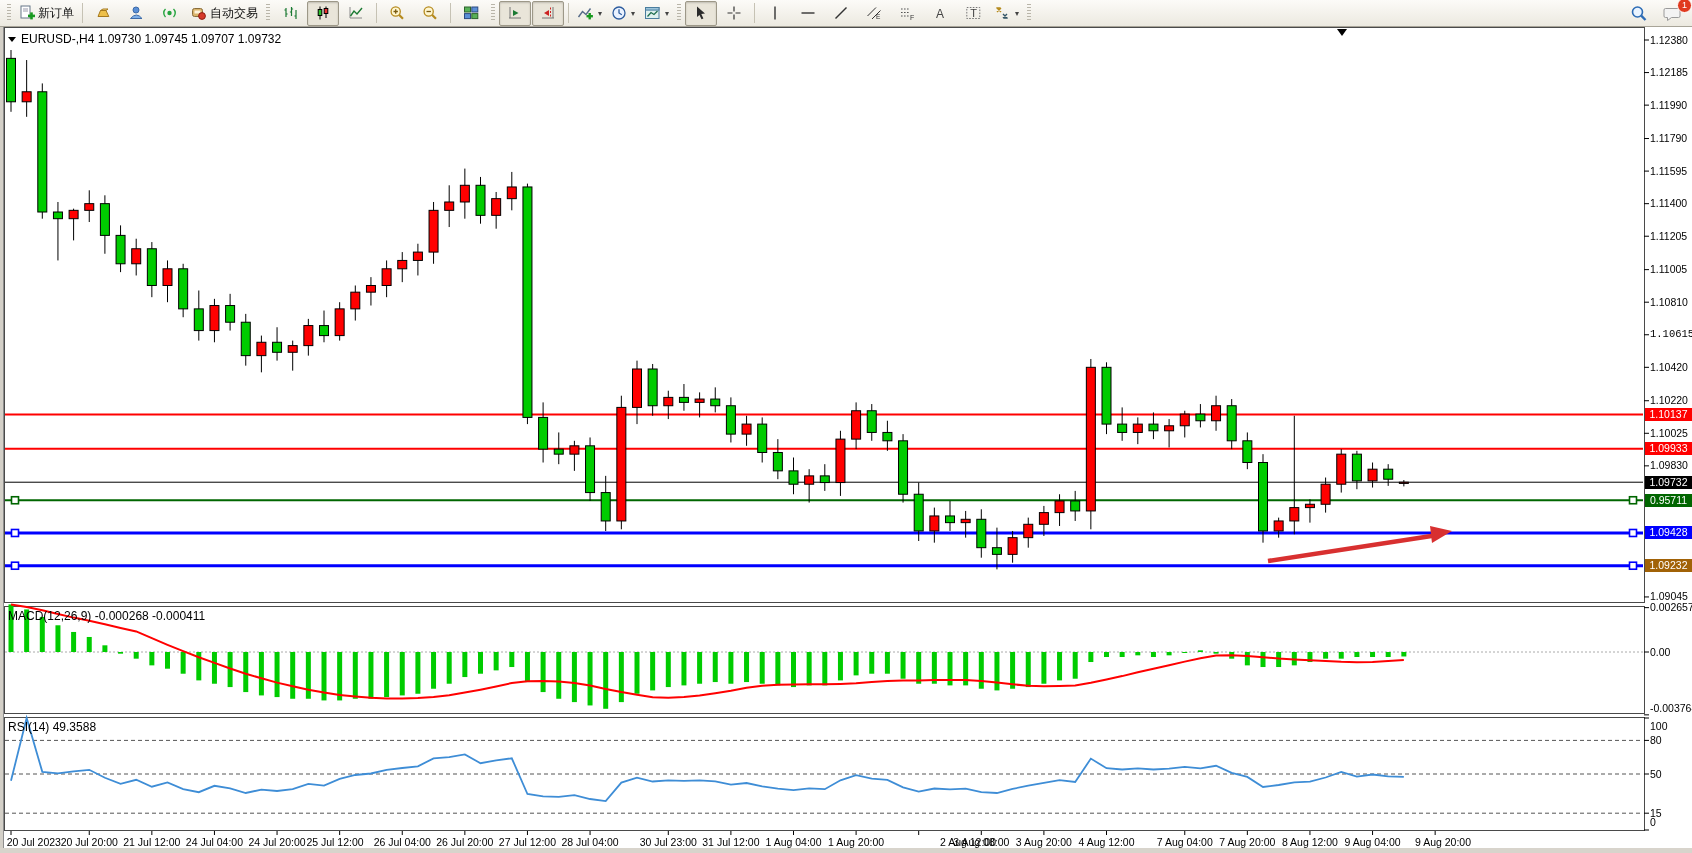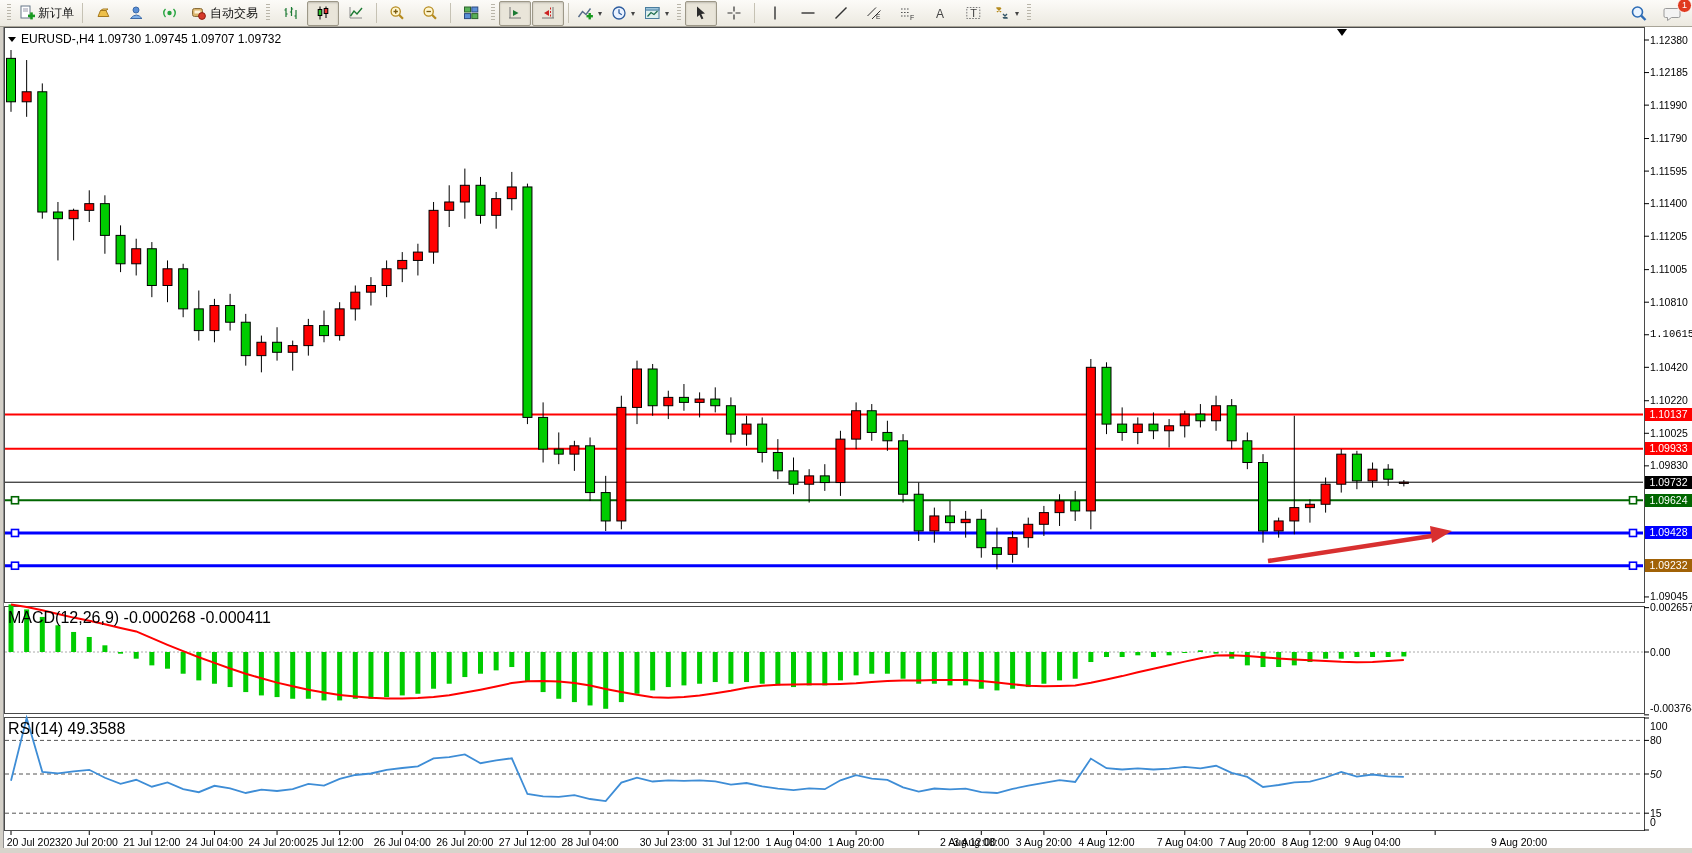--- a/index.html
+++ b/index.html
@@ -25,21 +25,21 @@
   #notif-badge{position:absolute;top:-4px;right:-5px;background:#e03a1e;color:#fff;border-radius:50%;
     width:13px;height:13px;font-size:9px;display:flex;align-items:center;justify-content:center;border:1px solid #fff;}
   
   .pane{position:absolute;background:#fff;border:1px solid #4a4a4a;box-sizing:border-box;z-index:1;}
   #chart-svg{position:absolute;left:0;top:0;z-index:2;pointer-events:none;}
   .axis-label{position:absolute;left:1650px;color:#000;font-size:10.5px;z-index:3;white-space:nowrap;}
   .level-box{position:absolute;left:1645px;width:47px;height:13px;color:#fff;font-size:10.5px;
     text-align:center;line-height:13px;z-index:4;}
   .time-label{position:absolute;color:#000;font-size:10.5px;transform:translateX(-50%);z-index:3;white-space:nowrap;}
   #chart-title{position:absolute;left:8px;top:32px;z-index:5;font-size:12px;color:#000;display:flex;align-items:center;gap:5px;}
-  .ind-label{position:absolute;left:8px;z-index:5;font-size:16px;color:#000;}
+  .ind-label{position:absolute;left:8px;z-index:5;font-size:12px;color:#000;}
   #shift-marker{position:absolute;left:1337px;top:29px;width:0;height:0;z-index:5;
     border-left:5px solid transparent;border-right:5px solid transparent;border-top:7px solid #000;}
   .tri-down{width:0;height:0;border-left:4px solid transparent;border-right:4px solid transparent;border-top:5px solid #000;}
   #left-edge{position:absolute;left:0;top:27px;width:3px;height:826px;background:#d4d0c8;border-right:1px solid #8d8d8d;z-index:6;}
   #bottom-strip{position:absolute;left:0;top:848px;width:1692px;height:5px;background:#d8d4cc;z-index:6;}
 </style>
 </head>
 <body>
 
 <div id="app">
@@ -661,21 +661,21 @@
   <div class="ind-label" style="top:609px;">MACD(12,26,9) -0.000268 -0.000411</div>
   <div class="ind-label" style="top:720px;">RSI(14) 49.3588</div>
 
   <div id="shift-marker"></div>
   <div id="left-edge"></div>
   <div id="bottom-strip"></div>
   <div id="axis-labels">
       <div class="level-box" style="top:408.08099999999916px;background:#FF0000;">1.10137</div>
       <div class="level-box" style="top:442.1489999999999px;background:#FF0000;">1.09933</div>
       <div class="level-box" style="top:475.7159999999973px;background:#000000;">1.09732</div>
-      <div class="level-box" style="top:493.75199999999677px;background:#006600;">1.09624</div>
+      <div class="level-box" style="top:493.75199999999677px;background:#006600;">0.95711</div>
       <div class="level-box" style="top:526.4839999999999px;background:#0000FF;">1.09428</div>
       <div class="level-box" style="top:559.2159999999992px;background:#a16207;">1.09232</div>
       <div class="axis-label" style="top:33.5px;">1.12380</div>
       <div class="axis-label" style="top:66.06499999999826px;">1.12185</div>
       <div class="axis-label" style="top:98.63000000000024px;">1.11990</div>
       <div class="axis-label" style="top:132.03000000000026px;">1.11790</div>
       <div class="axis-label" style="top:164.59499999999855px;">1.11595</div>
       <div class="axis-label" style="top:197.1599999999968px;">1.11400</div>
       <div class="axis-label" style="top:229.72499999999877px;">1.11205</div>
       <div class="axis-label" style="top:263.1249999999988px;">1.11005</div>
@@ -684,21 +684,21 @@
       <div class="axis-label" style="top:360.8199999999973px;">1.10420</div>
       <div class="axis-label" style="top:394.21999999999736px;">1.10220</div>
       <div class="axis-label" style="top:426.78499999999934px;">1.10025</div>
       <div class="axis-label" style="top:459.3499999999976px;">1.09830</div>
       <div class="axis-label" style="top:590.4449999999998px;">1.09045</div>
       <div class="axis-label" style="top:601.1281px;">0.002657</div>
       <div class="axis-label" style="top:645.5px;">0.00</div>
       <div class="axis-label" style="top:702px;">-0.003764</div>
       <div class="axis-label" style="top:720px;">100</div>
       <div class="axis-label" style="top:733.9px;">80</div>
-      <div class="axis-label" style="top:767.5px;font-style:italic;">50</div>
+      <div class="axis-label" style="top:767.5px;">50</div>
       <div class="axis-label" style="top:806.7px;">15</div>
       <div class="axis-label" style="top:816px;">0</div>
       <div class="time-label" style="top: 836px; left: 11px; transform: translateX(-8%);">20 Jul 2023</div>
       <div class="time-label" style="top:836px;left:89.25px;">20 Jul 20:00</div>
       <div class="time-label" style="top:836px;left:151.85px;">21 Jul 12:00</div>
       <div class="time-label" style="top:836px;left:214.45000000000002px;">24 Jul 04:00</div>
       <div class="time-label" style="top:836px;left:277.05px;">24 Jul 20:00</div>
       <div class="time-label" style="top:836px;left:335px;">25 Jul 12:00</div>
       <div class="time-label" style="top:836px;left:402.25px;">26 Jul 04:00</div>
       <div class="time-label" style="top:836px;left:464.85px;">26 Jul 20:00</div>
@@ -709,15 +709,15 @@
       <div class="time-label" style="top:836px;left:793.5px;">1 Aug 04:00</div>
       <div class="time-label" style="top:836px;left:856.1px;">1 Aug 20:00</div>
       <div class="time-label" style="top:836px;left:968px;">2 Aug 12:00</div>
       <div class="time-label" style="top:836px;left:981.3000000000001px;">3 Aug 08:00</div>
       <div class="time-label" style="top:836px;left:1043.9px;">3 Aug 20:00</div>
       <div class="time-label" style="top:836px;left:1106.5px;">4 Aug 12:00</div>
       <div class="time-label" style="top:836px;left:1184.75px;">7 Aug 04:00</div>
       <div class="time-label" style="top:836px;left:1247.3500000000001px;">7 Aug 20:00</div>
       <div class="time-label" style="top:836px;left:1309.95px;">8 Aug 12:00</div>
       <div class="time-label" style="top:836px;left:1372.55px;">9 Aug 04:00</div>
-      <div class="time-label" style="top:836px;left:1519px;">9 Aug 20:00</div>
+      <div class="time-label" style="top:836px;left:1443px;">9 Aug 20:00</div>
     </div>
 </div>
 
 </body></html>

